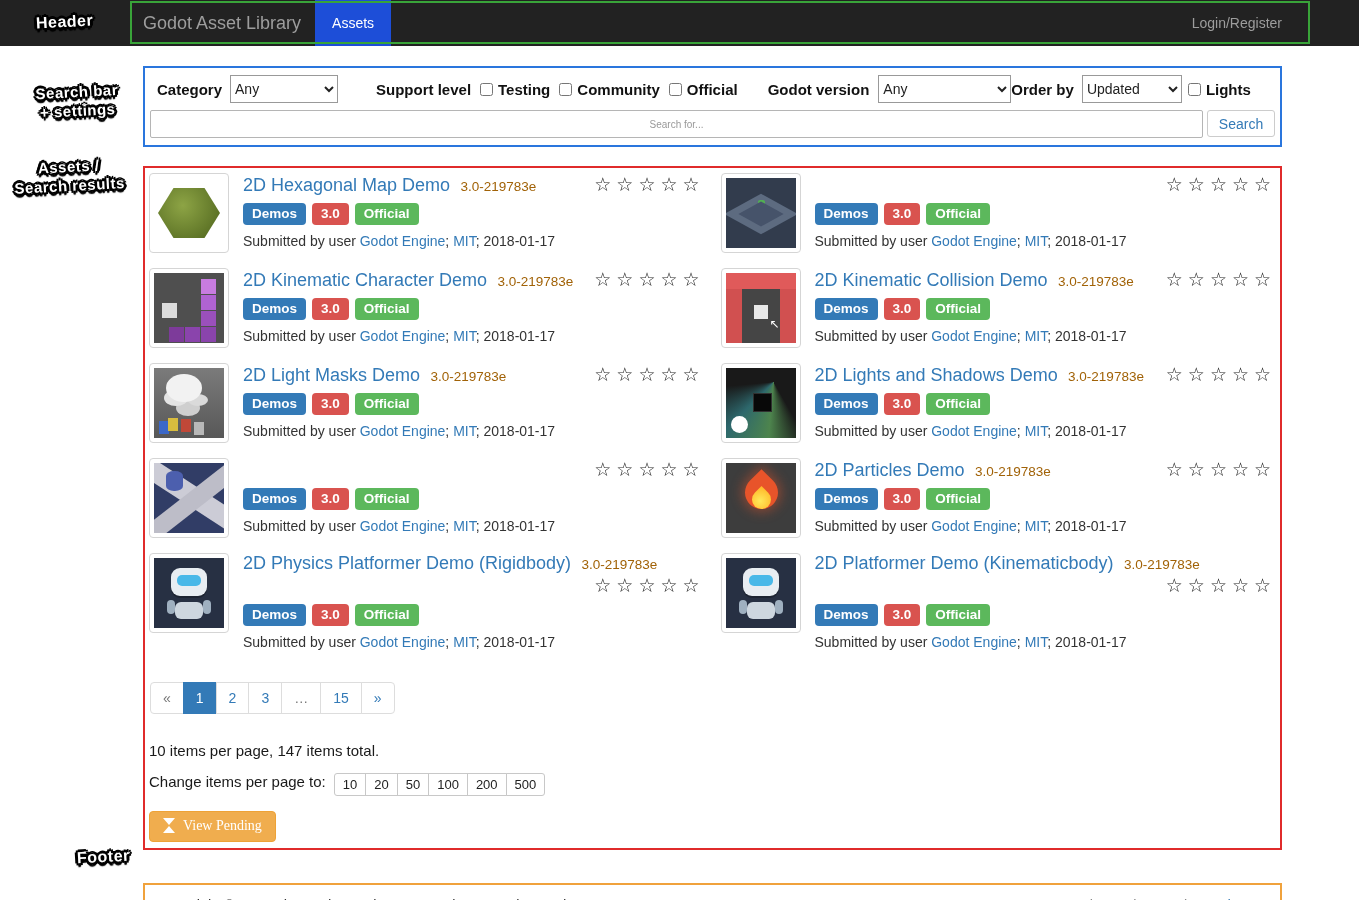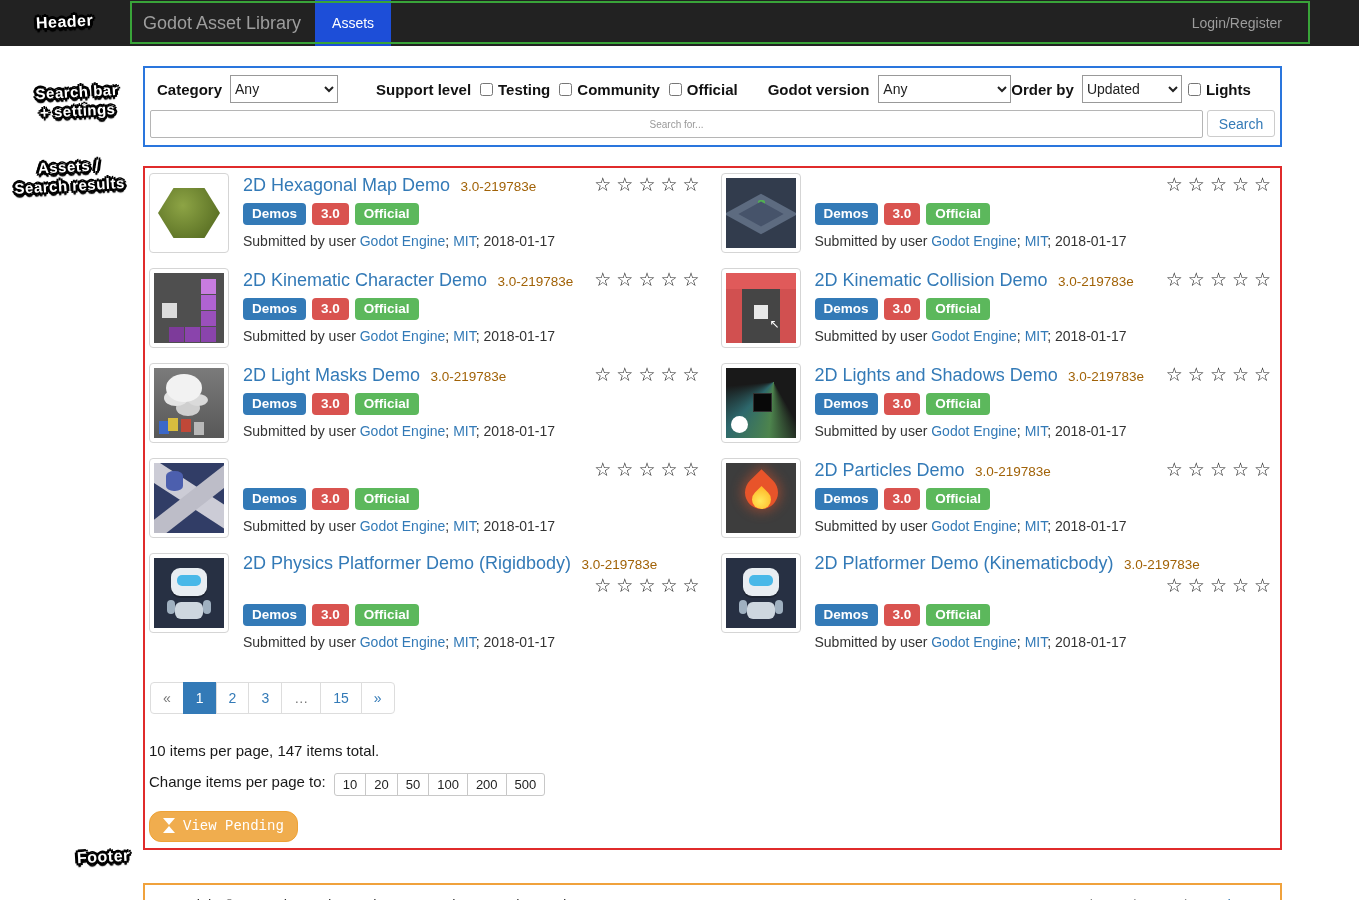--- a/index.html
+++ b/index.html
@@ -115,21 +115,21 @@
   .page-item:first-child { border-radius:4px 0 0 4px; margin-left:0; }
   .page-item:last-child { border-radius:0 4px 4px 0; }
   .page-item.active { background:#337ab7; border-color:#337ab7; color:#fff; }
   .page-item.muted { color:#777; cursor:default; }
   .items-summary { margin-top:28px; font-size:15px; color:#1a1a1a; }
   .perpage-row { margin-top:14px; display:flex; font-size:15px; color:#1a1a1a; }
   .btn-group { display:inline-flex; margin-left:8px; }
   .pp-btn { padding:3px 8px; font-size:13px; border:1px solid #c8c8c8; background:#fff; margin-left:-1px; font-family:inherit; color:#222; cursor:pointer; }
   .pp-btn:first-child { border-radius:3px 0 0 3px; margin-left:0; }
   .pp-btn:last-child { border-radius:0 3px 3px 0; }
-  .view-pending { margin-top:15px; background:#f0ad4e; border:1px solid #eea236; color:#fff; font-size:14px; padding:6px 13px 7px; border-radius:12px; display:inline-flex; align-items:center; gap:8px; cursor:pointer; font-family:Liberation Mono, monospace; }
+  .view-pending { margin-top:15px; background:#f0ad4e; border:1px solid #eea236; color:#fff; font-size:14px; padding:6px 13px 7px; border-radius:4px; display:inline-flex; align-items:center; gap:8px; cursor:pointer; font-family:Liberation Serif, serif; }
   .hg { display:inline-block; width:12px; height:15px; position:relative; }
   .hg::before { content:''; position:absolute; top:0; left:0; border-left:6px solid transparent; border-right:6px solid transparent; border-top:7px solid #fff; }
   .hg::after { content:''; position:absolute; bottom:0; left:0; border-left:6px solid transparent; border-right:6px solid transparent; border-bottom:7px solid #fff; }
 
   
   .footer { margin-top:33px; border:2px solid #f0a23c; padding:12px 13px 10px; font-size:14.5px; color:#333; background:#fff; }
   .footer-row { display:flex; }
   .footer-right { margin-left:auto; }
   .muted-text { color:#888; }
 

